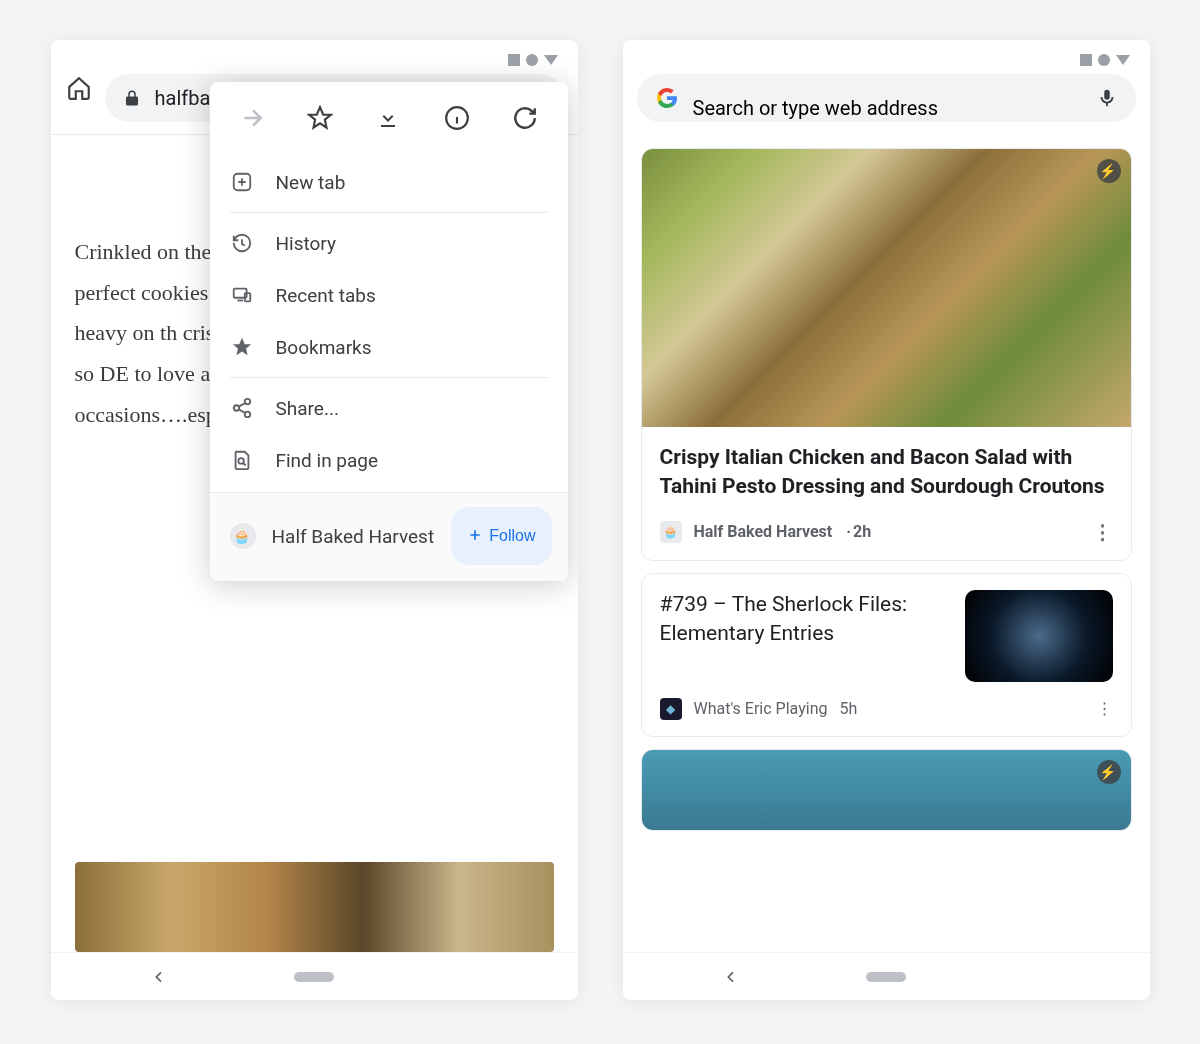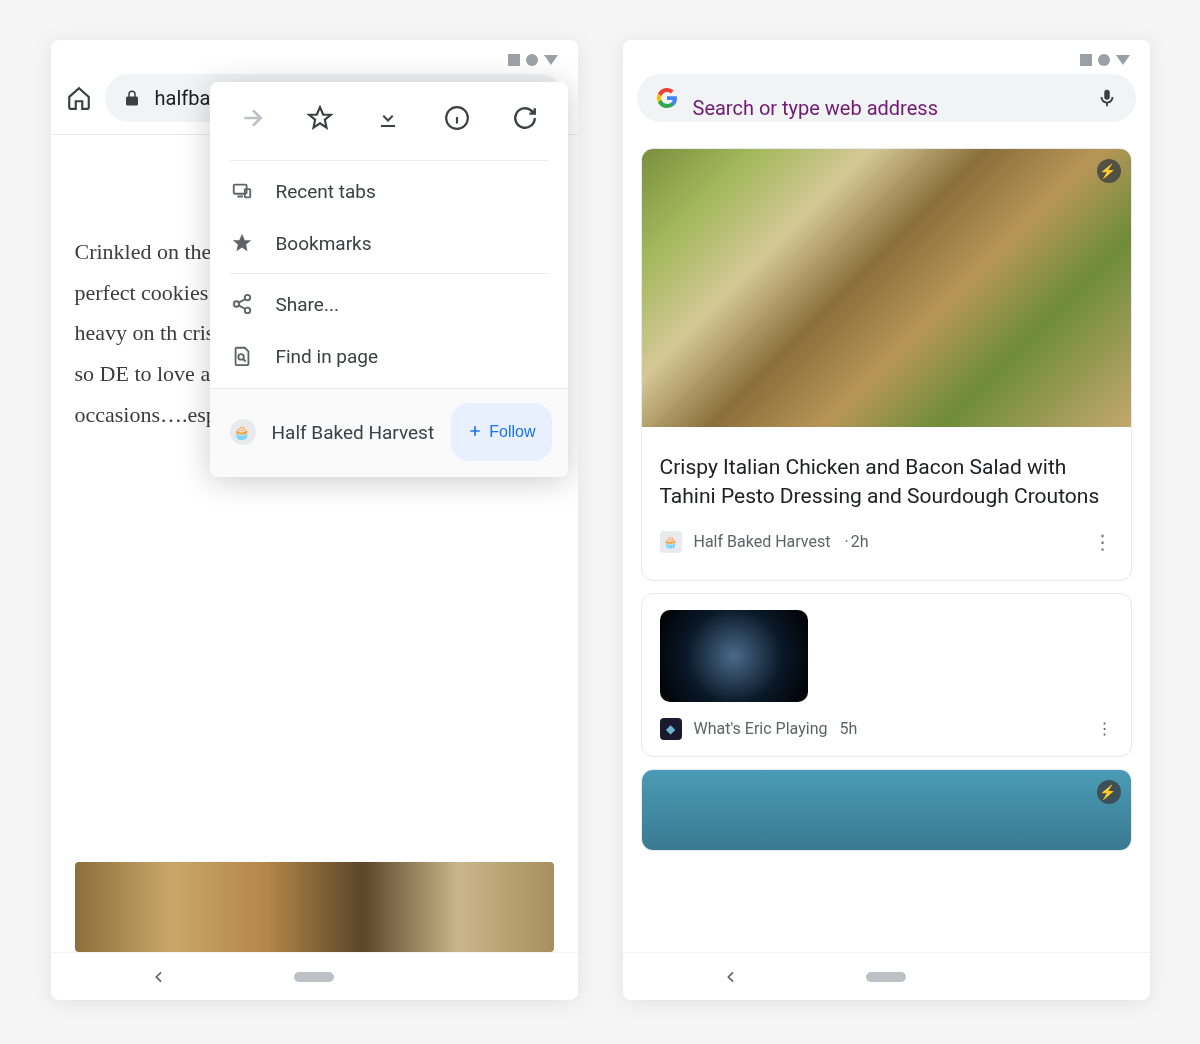--- a/index.html
+++ b/index.html
@@ -31,41 +31,41 @@
       align-items: center;
       z-index: 100;
     }
     .status-icons .sq { width: 12px; height: 12px; background: #9aa0a6; }
     .status-icons .ci { width: 12px; height: 12px; background: #9aa0a6; border-radius: 50%; }
     .status-icons .tr { width: 0; height: 0; border-left: 7px solid transparent; border-right: 7px solid transparent; border-top: 10px solid #9aa0a6; }
     
     
     .addr-row {
       display: flex;
-      align-items: center;
+      align-items: flex-start;
       padding: 34px 14px 12px 14px;
       gap: 12px;
       border-bottom: 1px solid #e8eaed;
     }
     .home-icon { width: 28px; height: 28px; display: flex; align-items: center; justify-content: center; }
     .addr-pill {
       flex: 1;
       background: #f1f3f4;
       border-radius: 30px;
       height: 48px;
       display: flex;
       align-items: center;
       padding: 0 18px;
       gap: 14px;
       color: #202124;
       font-size: 20px;
     }
     .addr-pill .lock { flex-shrink: 0; }
     .addr-pill .g-logo { width: 24px; height: 24px; flex-shrink: 0; }
-    .addr-pill .placeholder { color: #701a75; margin-top: 20px; }
+    .addr-pill .placeholder { color: #000000; margin-top: 20px; }
     .addr-text { flex: 1; white-space: nowrap; overflow: hidden; }
     
     
     .site-header { text-align: center; padding: 18px 0 6px; letter-spacing: 6px; color: #5b5a4a; font-family: Georgia, serif; }
     .site-header .line1 { font-size: 15px; }
     .site-header .line2 { font-size: 28px; letter-spacing: 14px; margin-top: 4px; }
     
     .page-content { padding: 20px 24px; font-family: Georgia, serif; font-size: 22px; line-height: 1.85; color: #3c3c3c; flex: 1; overflow: hidden; }
     
     .food-img {
@@ -165,21 +165,21 @@
       background: linear-gradient(135deg, #7a8f3e 0%, #a4b85c 15%, #d4c896 30%, #8b6f3a 45%, #b89658 60%, #6e8c3a 75%, #c4a76e 100%);
       position: relative;
     }
     .amp-badge {
       position: absolute; top: 10px; right: 10px;
       width: 24px; height: 24px; border-radius: 50%;
       background: rgba(60,64,67,0.8); color: #fff;
       display:flex; align-items:center; justify-content:center;
       font-size: 14px;
     }
-    .card-body { padding: 26px 18px; }
+    .card-body { padding: 16px 18px; font-weight: bold; }
     .card-title { font-size: 21px; color: #202124; line-height: 1.4; }
     .card-meta { display: flex; align-items: center; gap: 12px; margin-top: 18px; color: #5f6368; font-size: 16px; }
     .card-meta .sep::before { content: "·"; margin: 0 2px; }
     .card-meta .dots { margin-left: auto; font-size: 20px; color: #70757a; }
     .site-fav-sm { width: 22px; height: 22px; border-radius: 4px; background: #e8eaed; flex-shrink:0; display:flex;align-items:center;justify-content:center;font-size:12px; }
     
     .card2 { display:flex; padding: 16px 18px; gap: 18px; align-items: flex-start; }
     .card2 .t { flex: 1; }
     .card2 .thumb { width: 148px; height: 92px; border-radius: 10px; background: radial-gradient(circle at 50% 50%, #4a6b8a 0%, #0a1828 55%, #000 100%); flex-shrink: 0; }
     .card2-meta { display: flex; align-items: center; gap: 12px; padding: 0 18px 16px; color: #5f6368; font-size: 16px; }
@@ -256,21 +256,39 @@
           </svg>
       </div>
       <div class="mib">
         <svg width="26" height="26" viewBox="0 0 24 24" fill="none" stroke="#3c4043" stroke-width="2.2">
             <path d="M21 12a9 9 0 11-3-6.7L21 8M21 3v5h-5"></path>
           </svg>
       </div>
     </div>
 
     <div class="menu-items">
+      <div class="menu-item">
+        <span class="mi-icon">
+            <svg width="22" height="22" viewBox="0 0 24 24" fill="none" stroke="#5f6368" stroke-width="2">
+              <rect x="3" y="3" width="18" height="18" rx="4"></rect>
+              <path d="M12 8v8M8 12h8"></path>
+            </svg>
+          </span>
+        <span>New tab</span>
+      </div>
       <div class="menu-divider"></div>
+      <div class="menu-item">
+        <span class="mi-icon">
+            <svg width="22" height="22" viewBox="0 0 24 24" fill="none" stroke="#5f6368" stroke-width="2">
+              <path d="M3 12a9 9 0 109-9 9 9 0 00-8.5 6M3 4v5h5"></path>
+              <path d="M12 8v5l3 2"></path>
+            </svg>
+          </span>
+        <span>History</span>
+      </div>
       <div class="menu-item">
         <span class="mi-icon">
             <svg width="22" height="22" viewBox="0 0 24 24" fill="none" stroke="#5f6368" stroke-width="2">
               <rect x="3" y="5" width="14" height="10" rx="1"></rect>
               <rect x="15" y="10" width="6" height="9" rx="1"></rect>
               <path d="M7 18h6"></path>
             </svg>
           </span>
         <span>Recent tabs</span>
       </div>
@@ -357,20 +375,23 @@
           <div class="site-fav-sm">🧁</div>
           <span>Half Baked Harvest</span>
           <span class="sep">2h</span>
           <span class="dots">⋮</span>
         </div>
       </div>
     </div>
 
     <div class="card">
       <div class="card2">
+        <div class="t">
+          <div class="card-title">#739 – The Sherlock Files: Elementary Entries</div>
+        </div>
         <div class="thumb"></div>
       </div>
       <div class="card2-meta">
         <div class="site-fav-sm" style="background:#1a1a2e;color:#6eb5d4">◆</div>
         <span>What's Eric Playing</span>
         <span class="sep">5h</span>
         <span class="dots" style="margin-left:auto">⋮</span>
       </div>
     </div>
 

